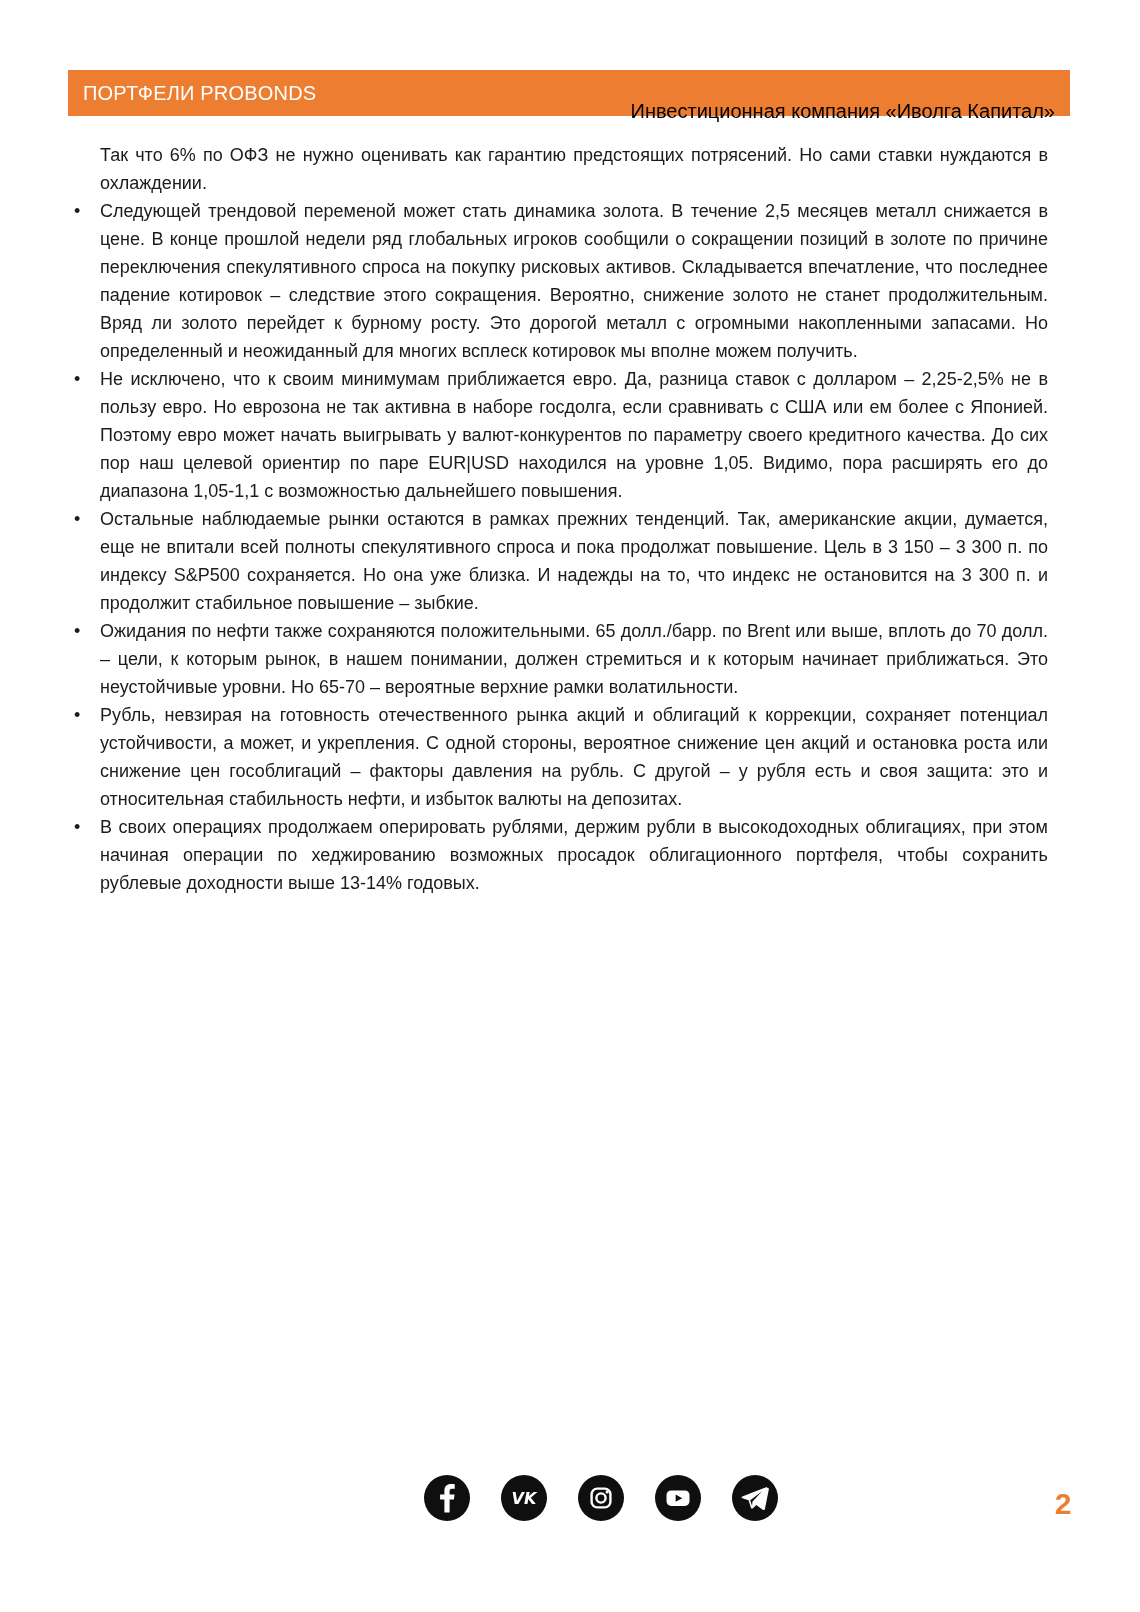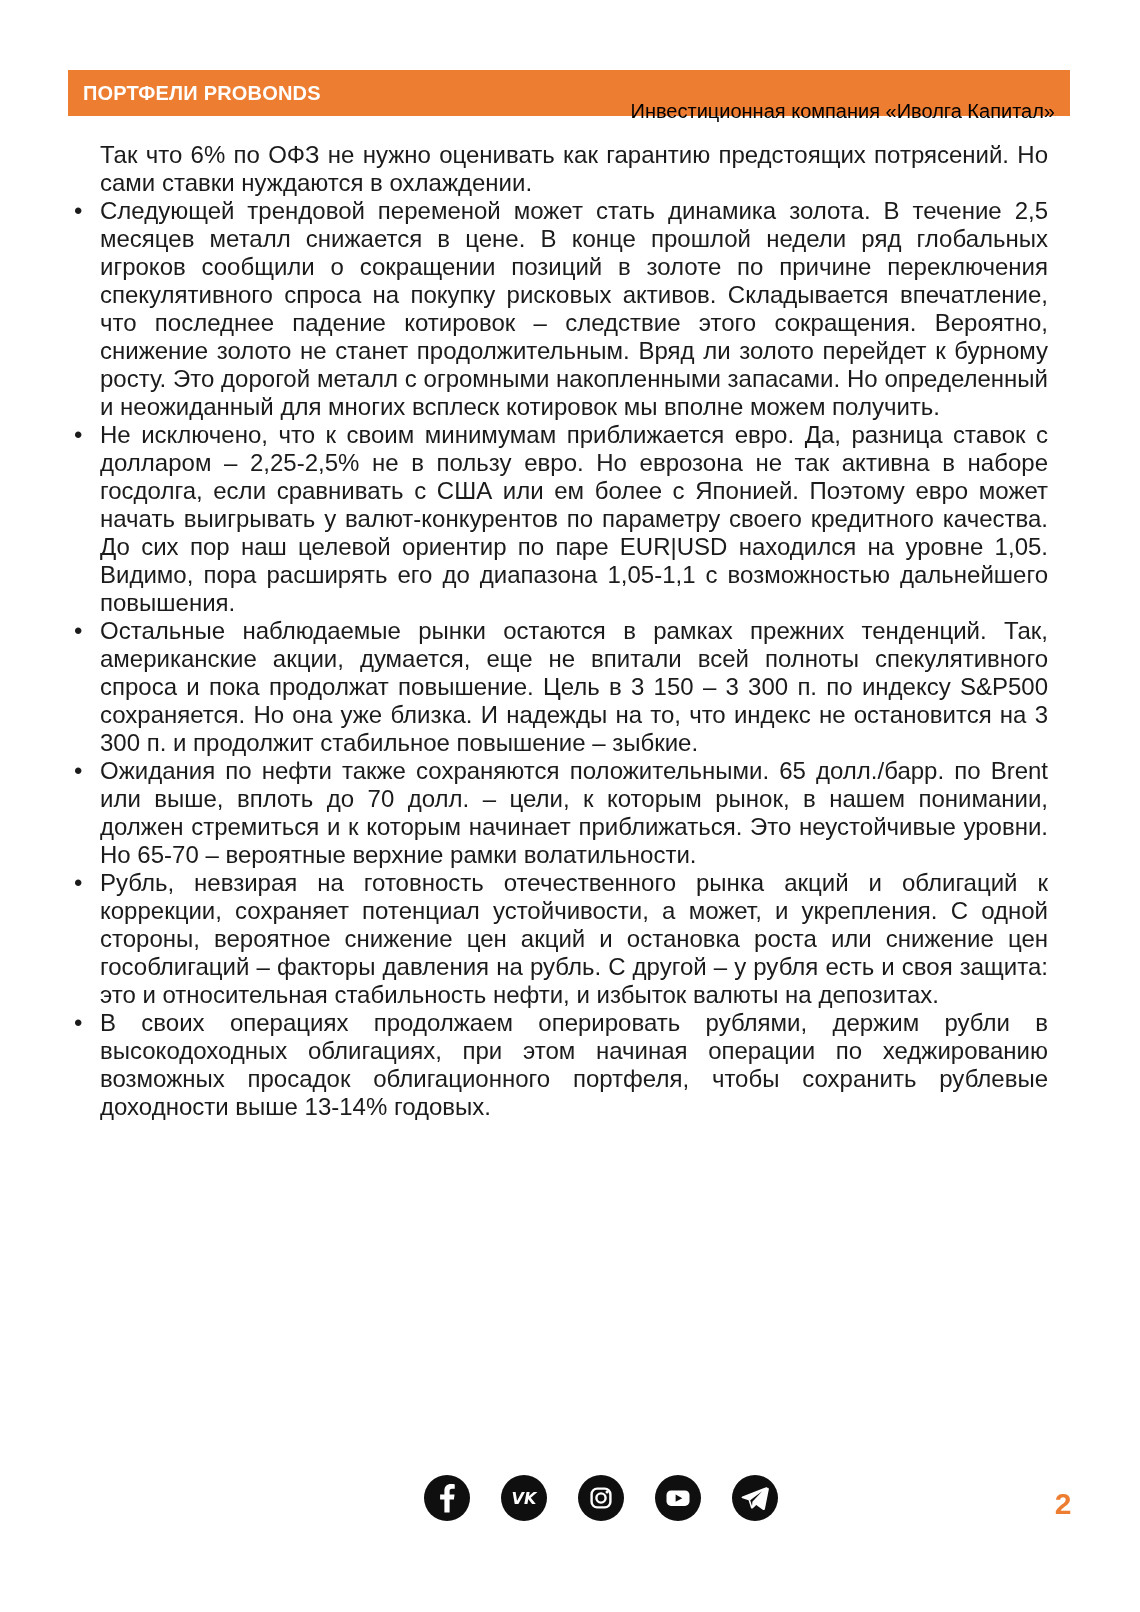--- a/index.html
+++ b/index.html
@@ -25,39 +25,39 @@
     background: #ED7D31;
     display: flex;
     align-items: center;
     justify-content: space-between;
     padding: 0 15px;
     box-sizing: border-box;
   }
   .banner .left-title {
     color: #ffffff;
     font-size: 20px;
-    font-weight: 700;
+    font-weight: 400;
     letter-spacing: 0.2px;
     white-space: nowrap;
   }
   .banner .right-title {
     color: #000000;
     font-size: 20px;
     font-weight: 400;
     white-space: nowrap;
     margin-top: 37px;
   }
   
   .content {
     position: absolute;
     left: 68px;
     top: 141px;
     width: 980px;
     color: #1b1b1b;
-    font-size: 24px;
+    font-size: 18px;
     line-height: 28px;
   }
   .content p.intro {
     margin: 0;
     padding-left: 32px;
     text-align: justify;
   }
   ul.bullets {
     list-style: none;
     margin: 0;

